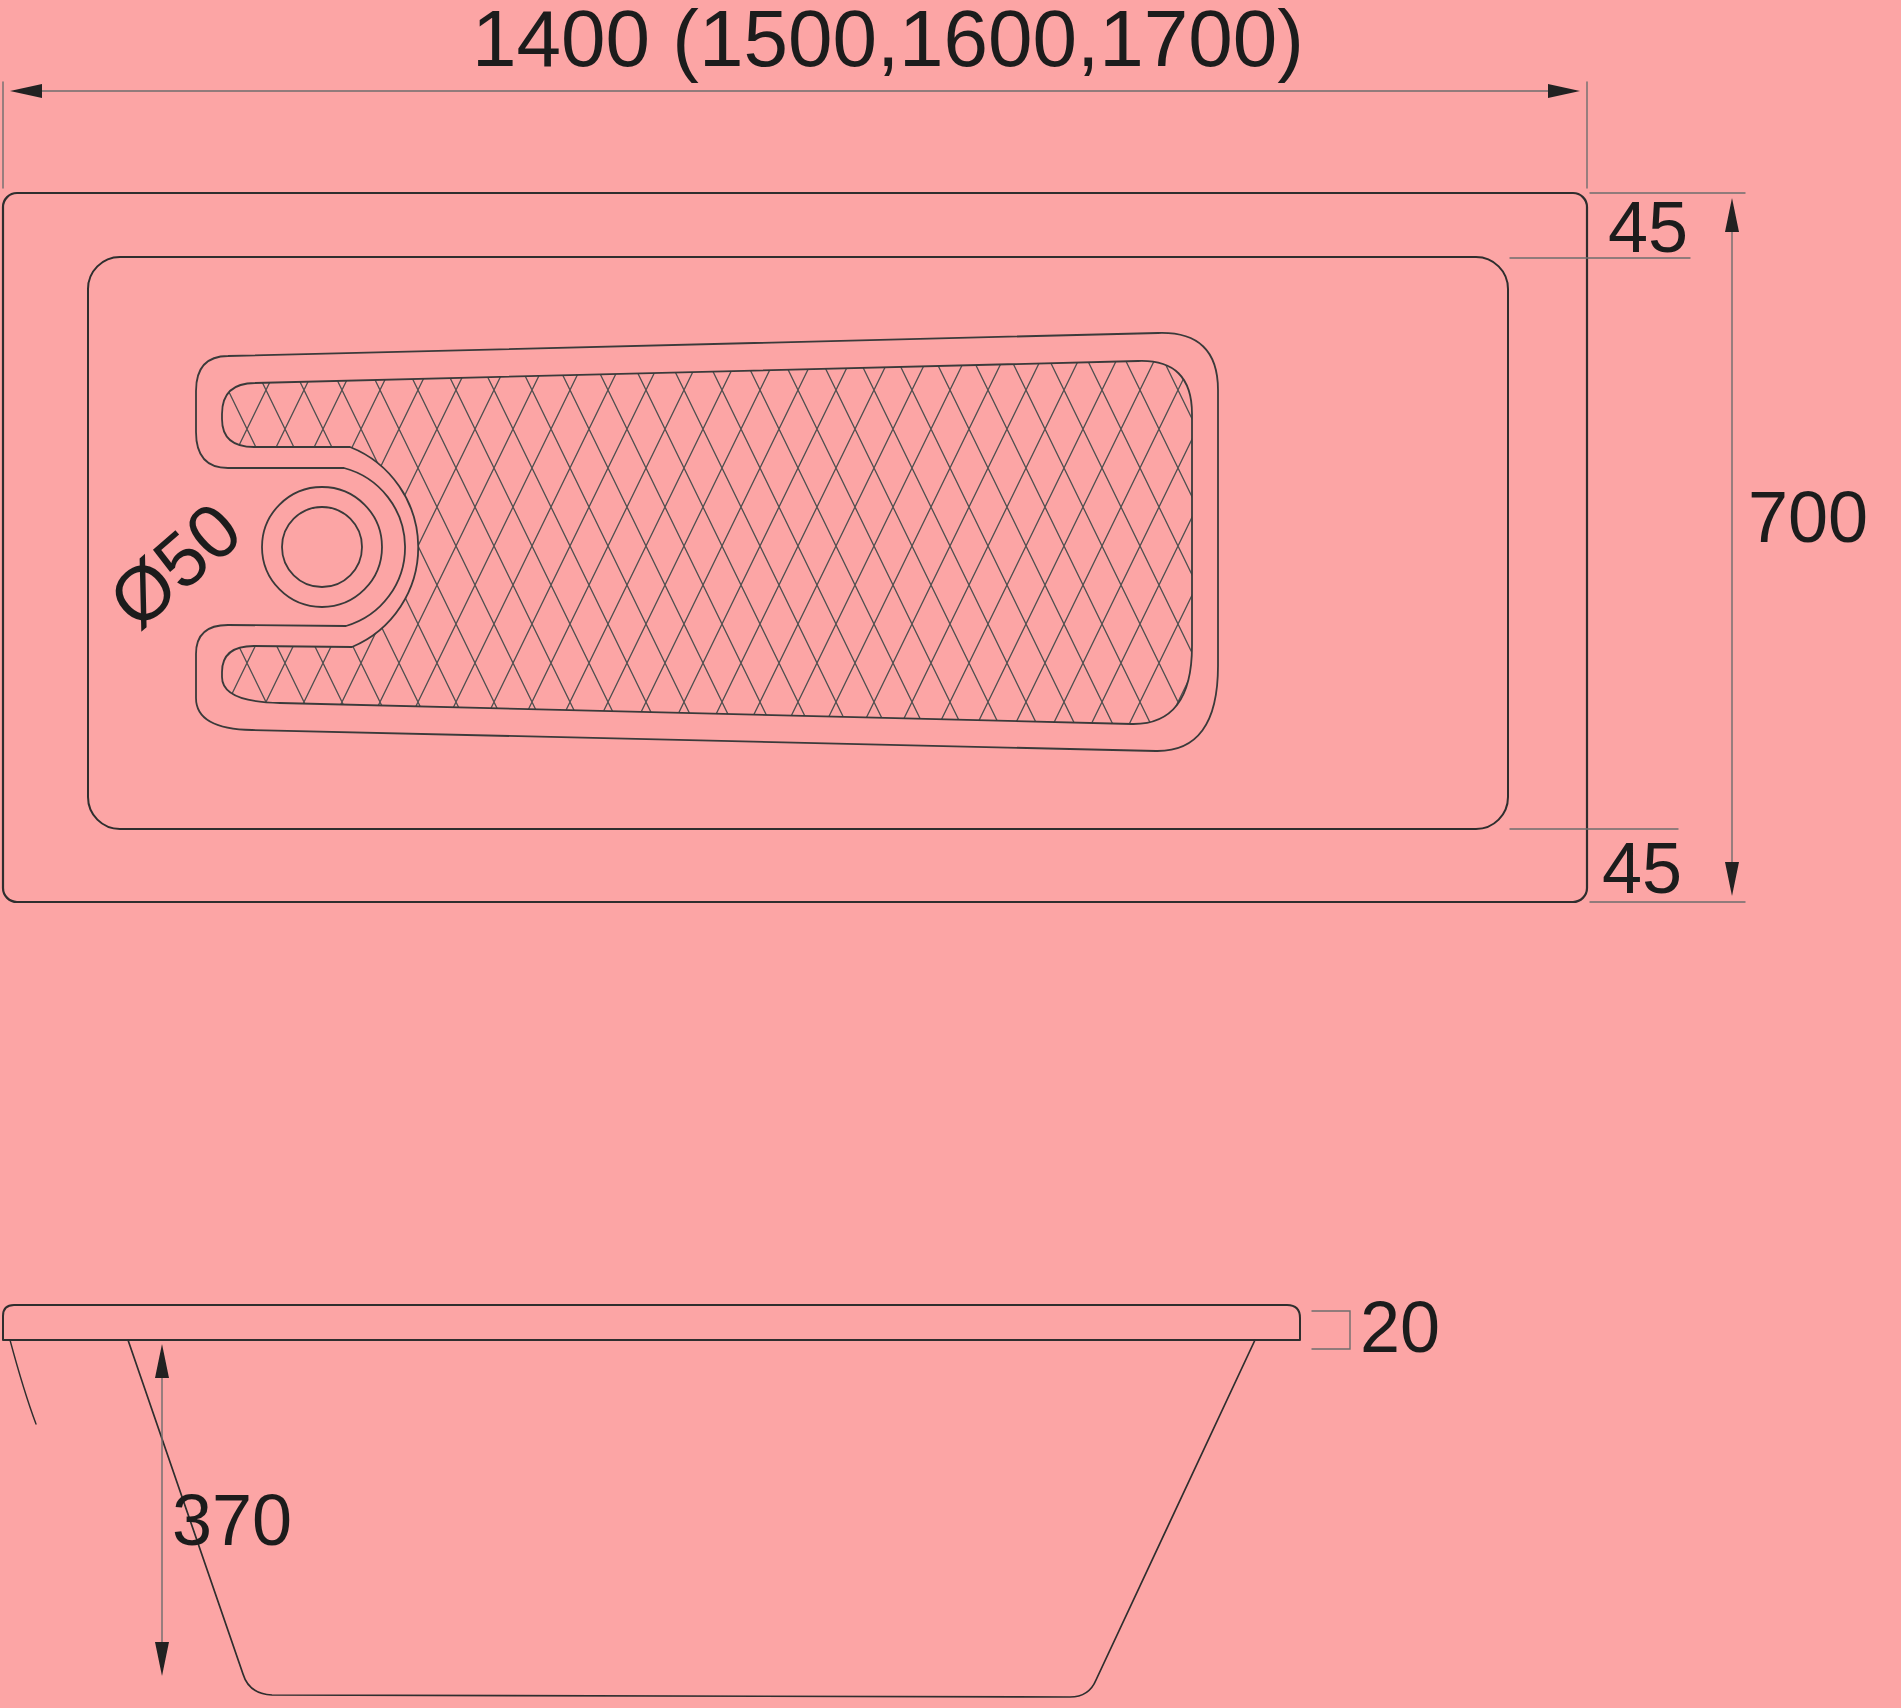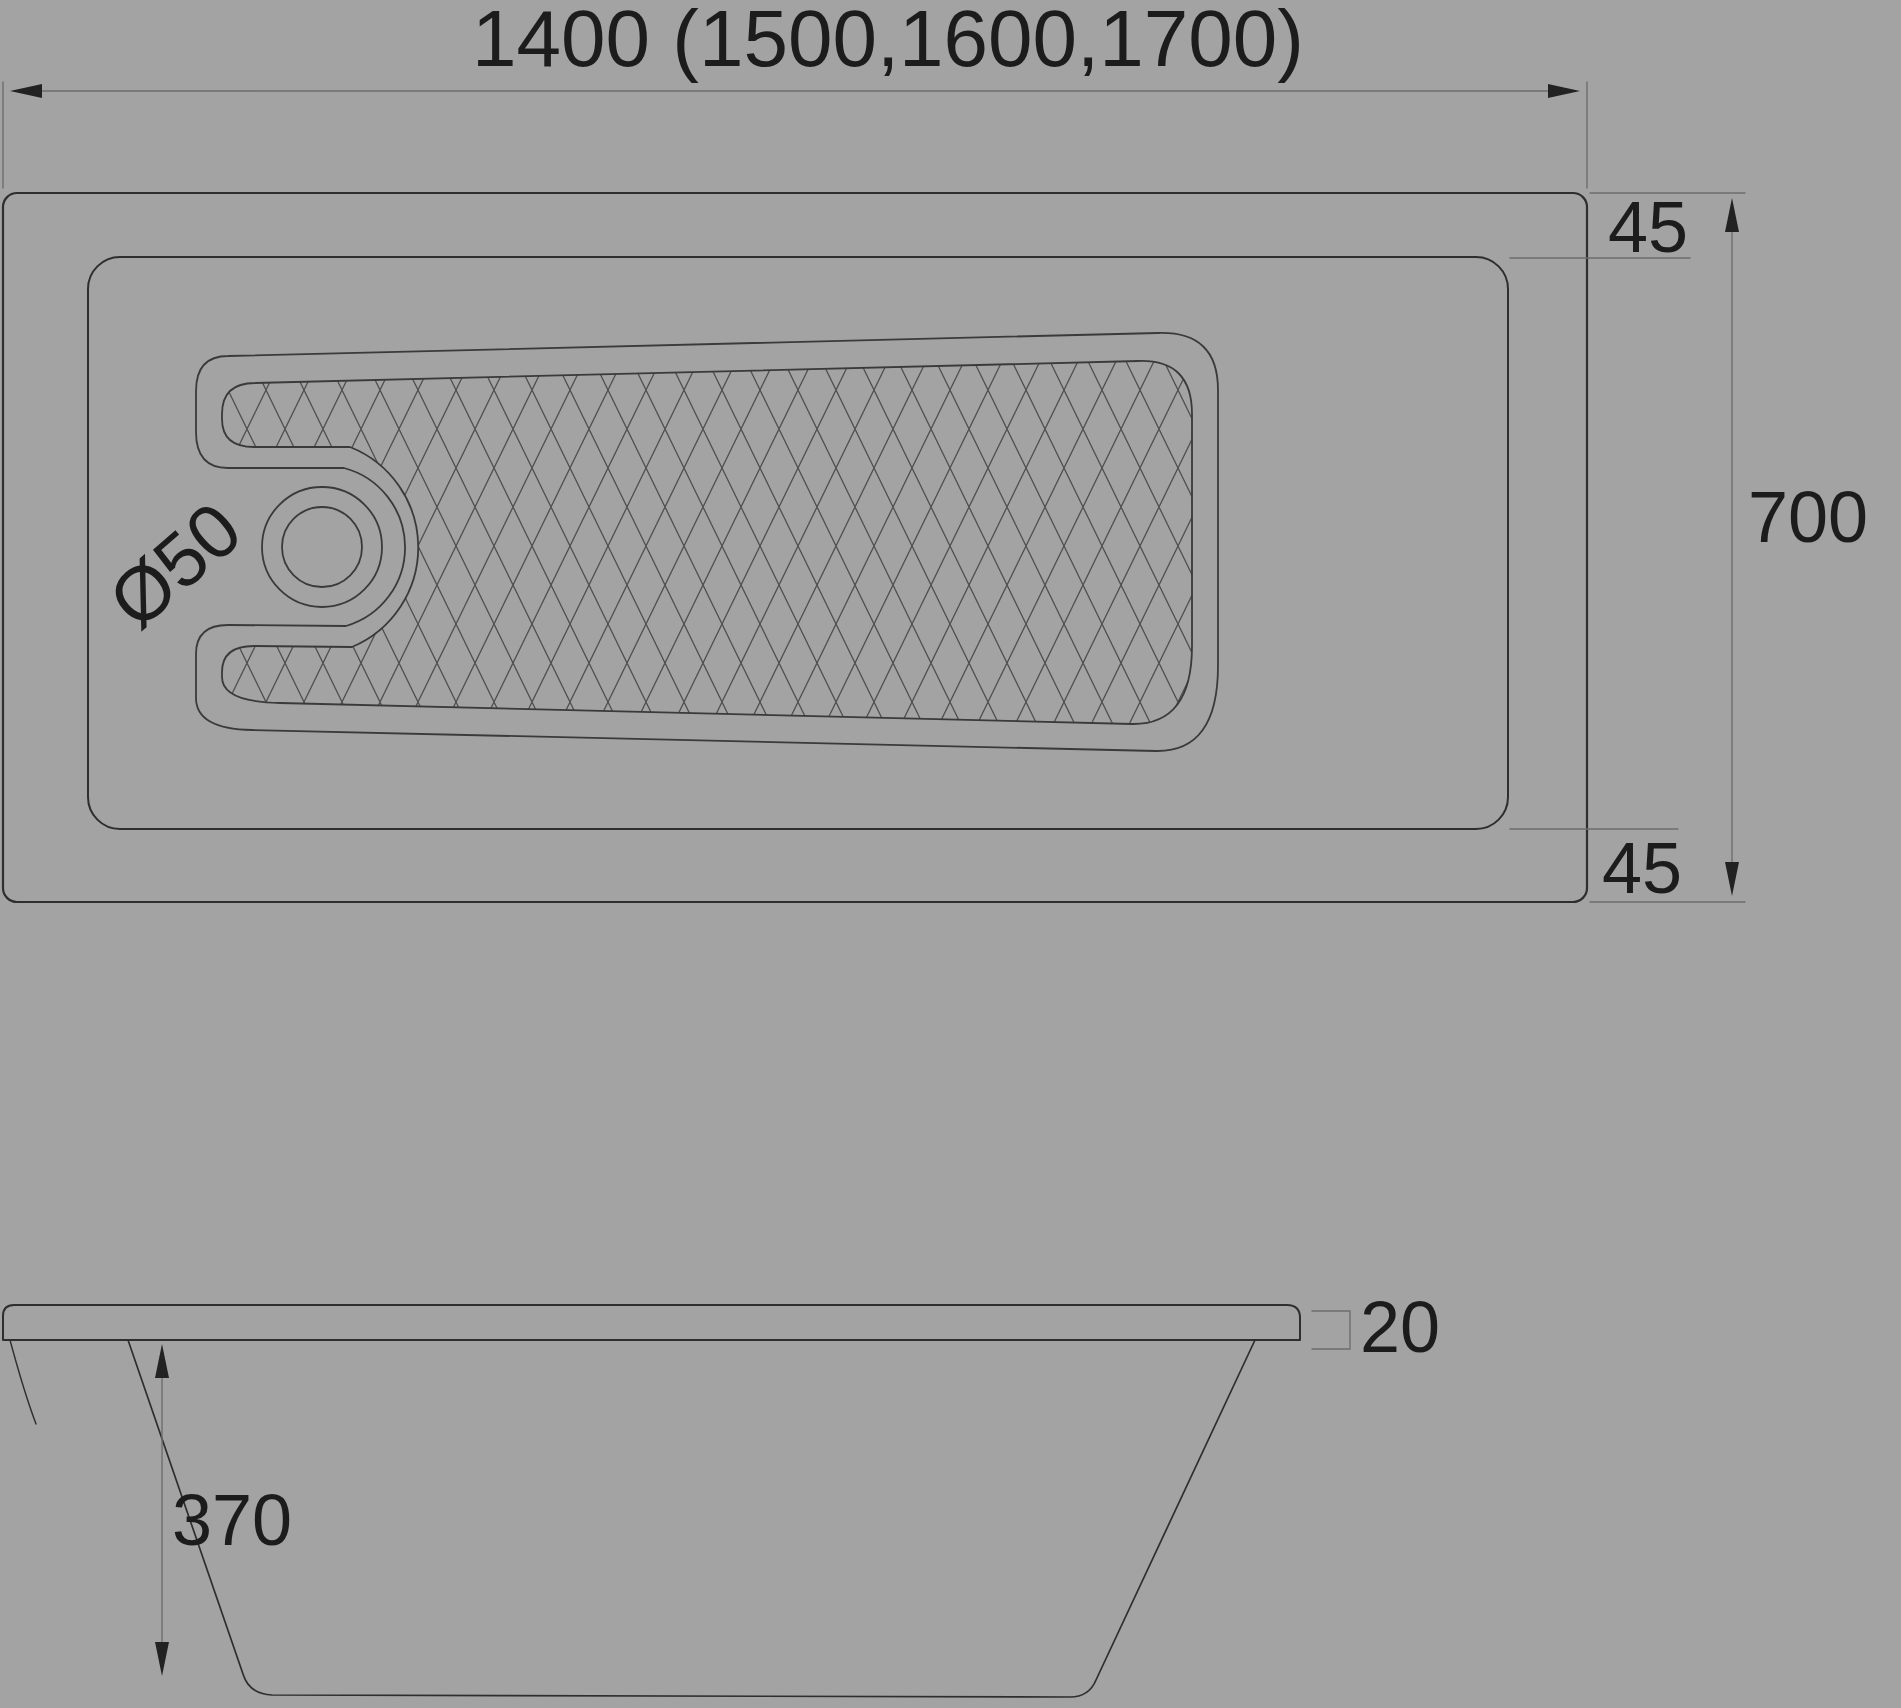--- a/index.html
+++ b/index.html
@@ -5,21 +5,21 @@
   html, body {
     margin: 0;
     padding: 0;
     background: #ffffff;
     font-family: "Liberation Sans", sans-serif;
   }
   .page {
     position: relative;
     width: 1901px;
     height: 1708px;
-    background: #a3a3a3;
+    background: #fca5a5;
     overflow: hidden;
   }
   svg { display: block; }
   text {
     fill: #1c1c1c;
     font-family: "Liberation Sans", sans-serif;
   }
   .dim-text { font-size: 72px; }
   .dim-text-big { font-size: 80px; }
   .dim-text-drain { font-size: 76px; }

